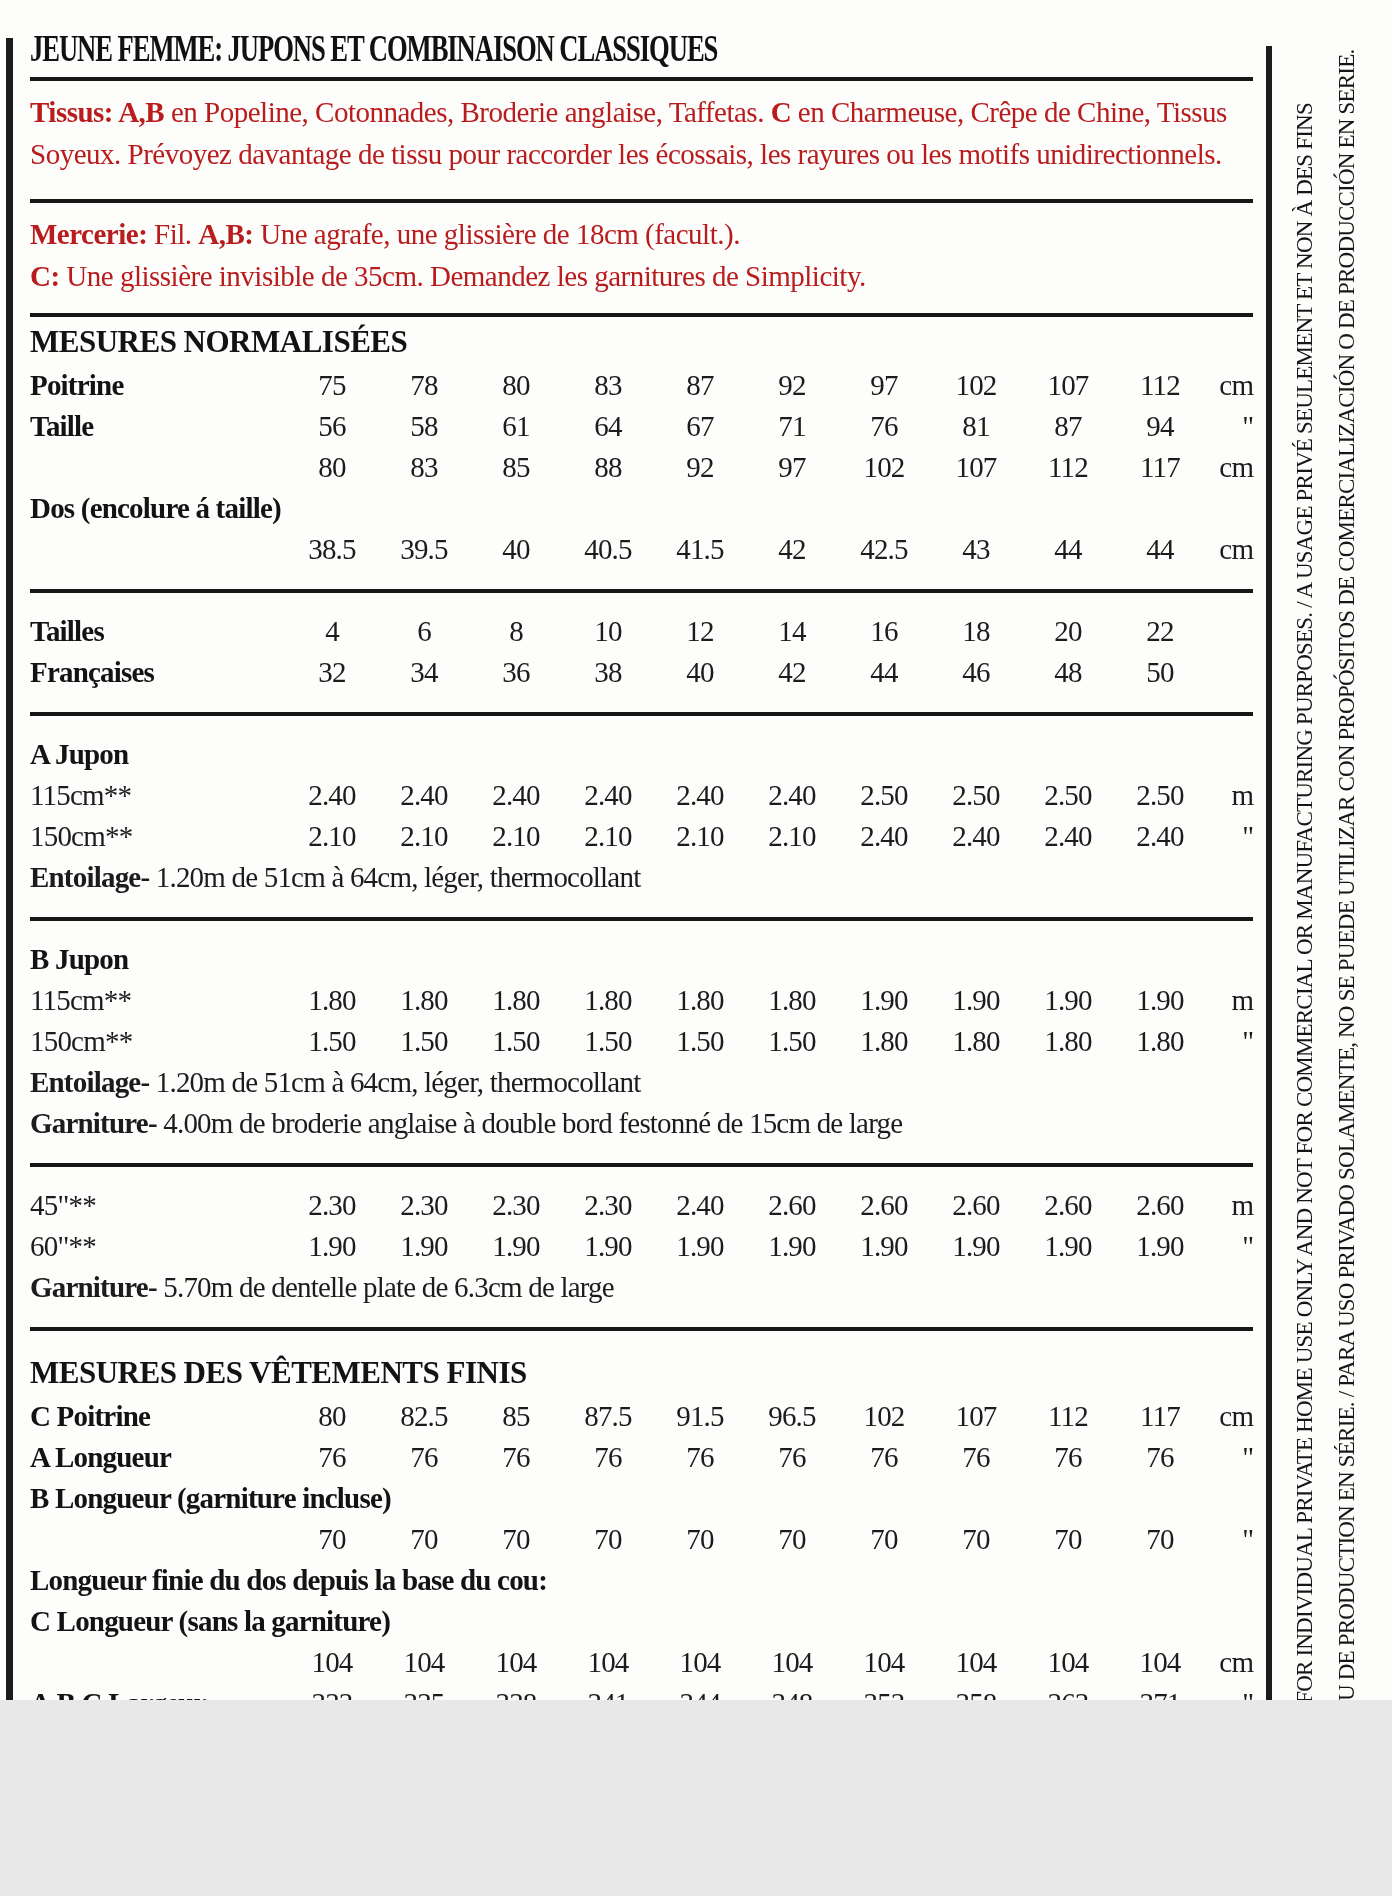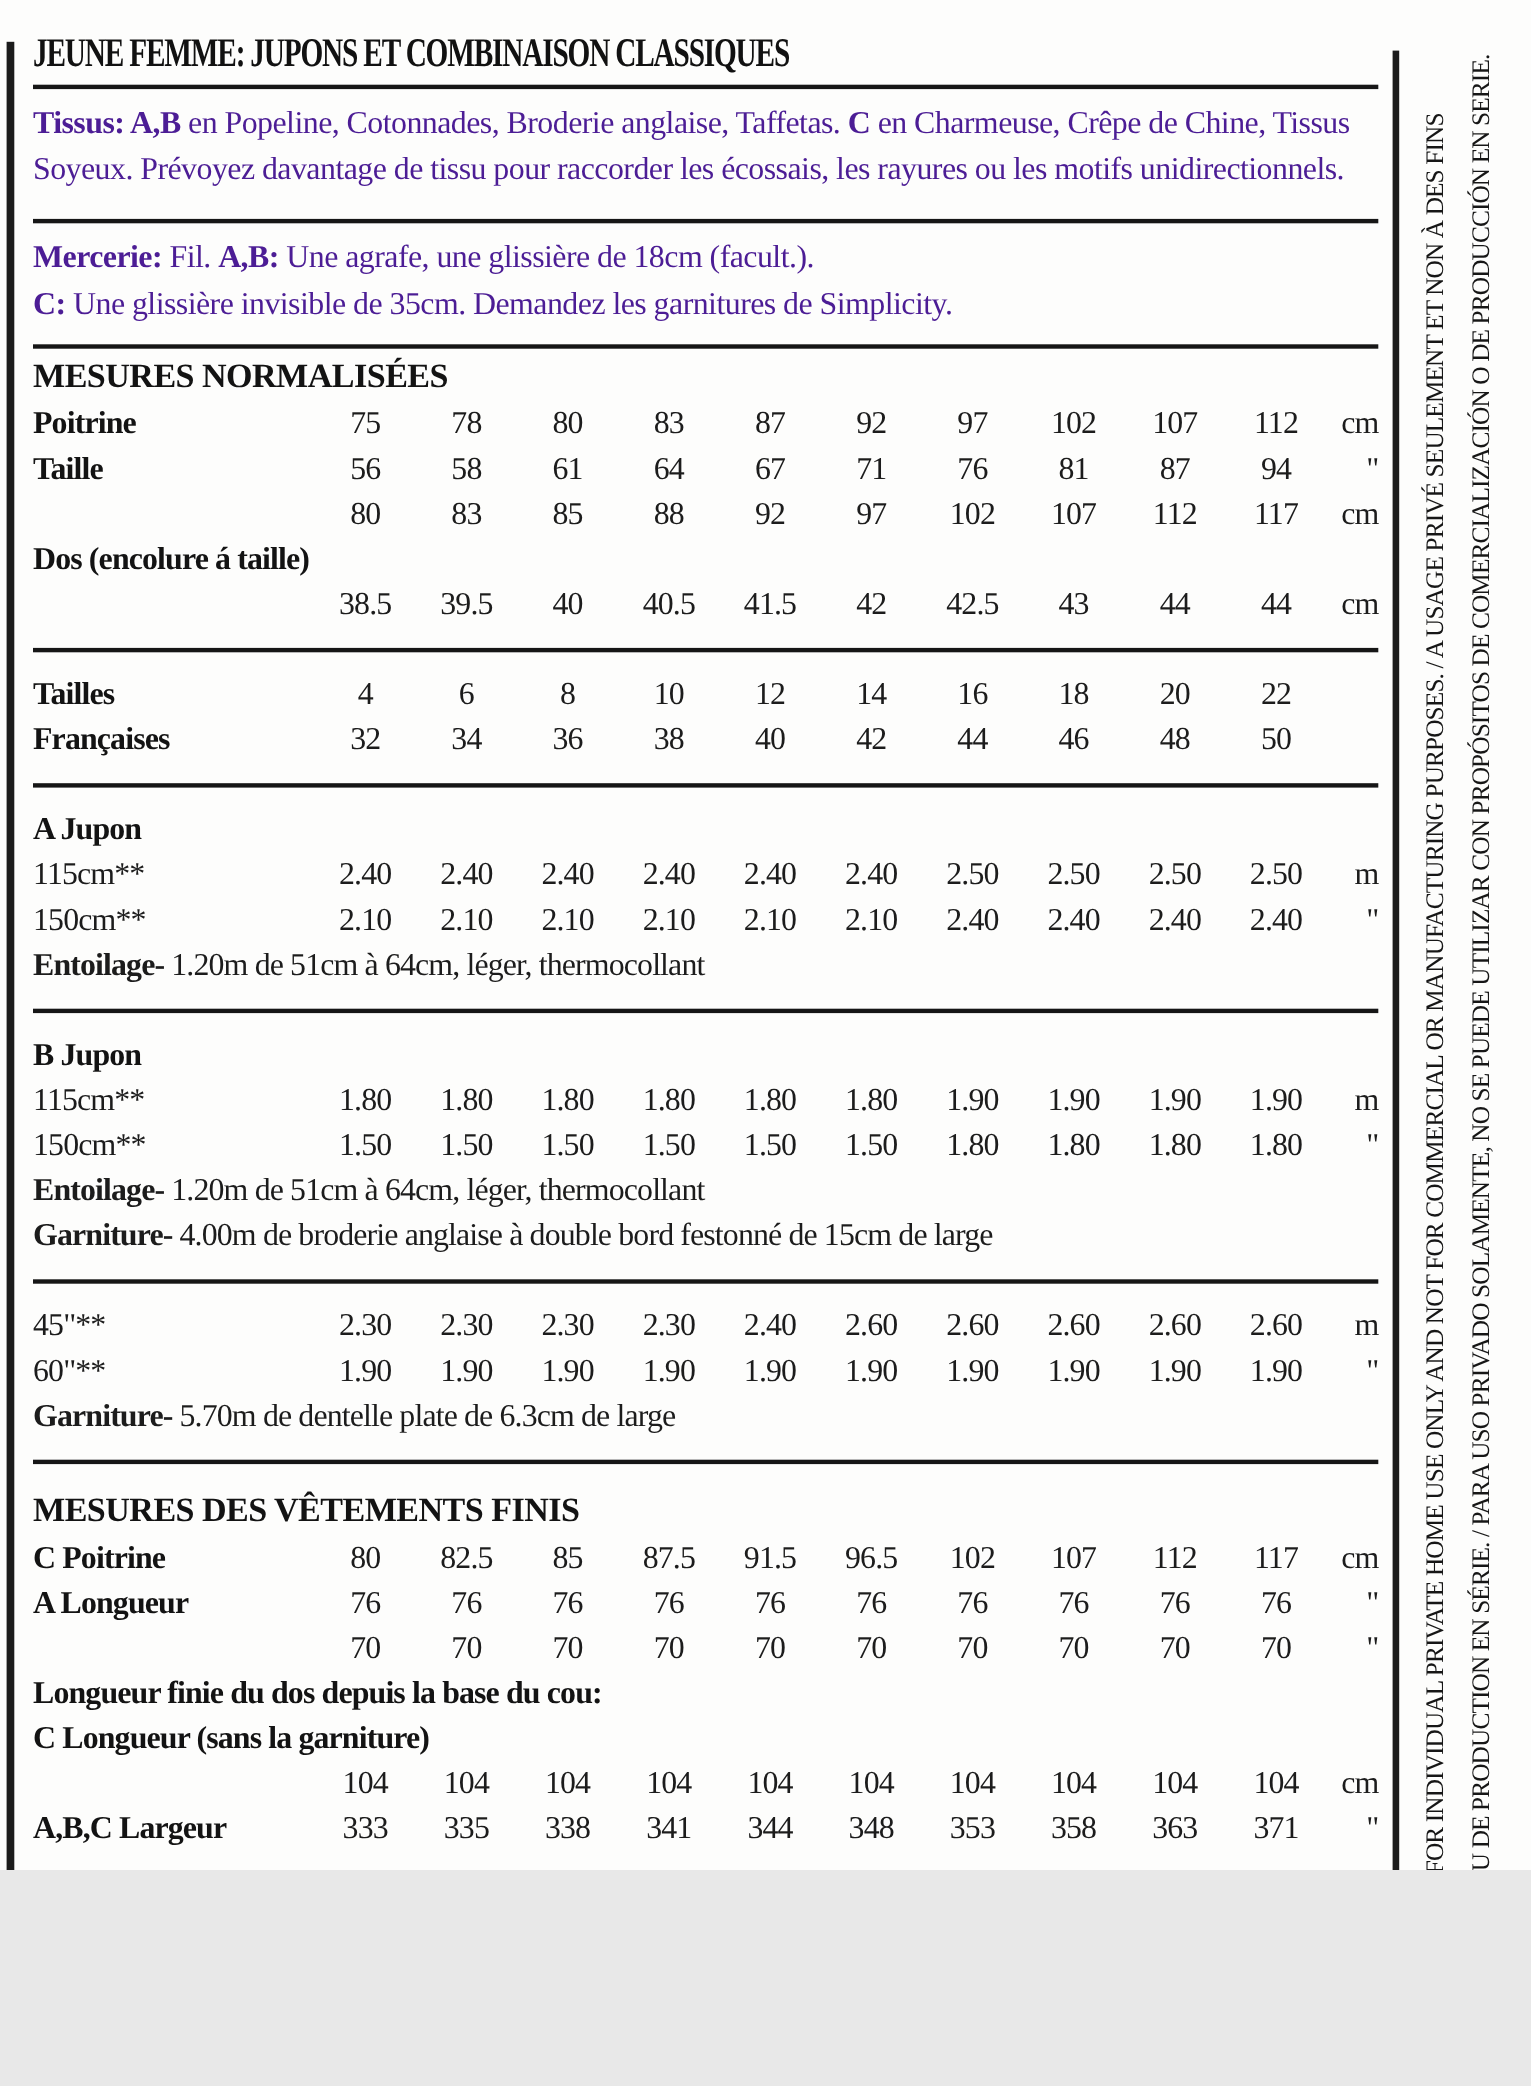--- a/index.html
+++ b/index.html
@@ -18,21 +18,21 @@
     transform:scaleX(0.72); transform-origin:0 50%;
     white-space:nowrap; line-height:46px; color:#111;
   }
   .hrule { border-top:4px solid #161616; height:0; margin:0; }
   .hr1 { margin-top:5px; }
   .hr2 { margin-top:16px; }
   .hr3 { margin-top:8px; }
 
   p.para {
     margin:0; padding:10px 0 8px 0;
-    font-size:29px; line-height:42px; letter-spacing:-0.5px; color:#4c1d95;
+    font-size:29px; line-height:42px; letter-spacing:-0.5px; color:#b91c1c;
   }
   p.para b { letter-spacing:-0.5px; }
 
   table.meas { border-collapse:collapse; table-layout:fixed; width:1223px; margin-top:1px; }
   table.meas td {
     padding:0; height:41px; vertical-align:middle; line-height:1;
     font-size:29px; letter-spacing:-0.8px; white-space:nowrap; color:#1c1c1c;
   }
   td.lbl { text-align:left; }
   td.lbl.b, tr.lblrow td, tr.section td { font-weight:bold; color:#131313; }
@@ -325,20 +325,23 @@
             <td class="val">76</td>
             <td class="val">76</td>
             <td class="val">76</td>
             <td class="val">76</td>
             <td class="val">76</td>
             <td class="val">76</td>
             <td class="val">76</td>
             <td class="val">76</td>
             <td class="unit">"</td>
           </tr>
+          <tr class="lblrow">
+            <td colspan="12">B Longueur (garniture incluse)</td>
+          </tr>
           <tr>
             <td class="lbl"></td>
             <td class="val">70</td>
             <td class="val">70</td>
             <td class="val">70</td>
             <td class="val">70</td>
             <td class="val">70</td>
             <td class="val">70</td>
             <td class="val">70</td>
             <td class="val">70</td>

